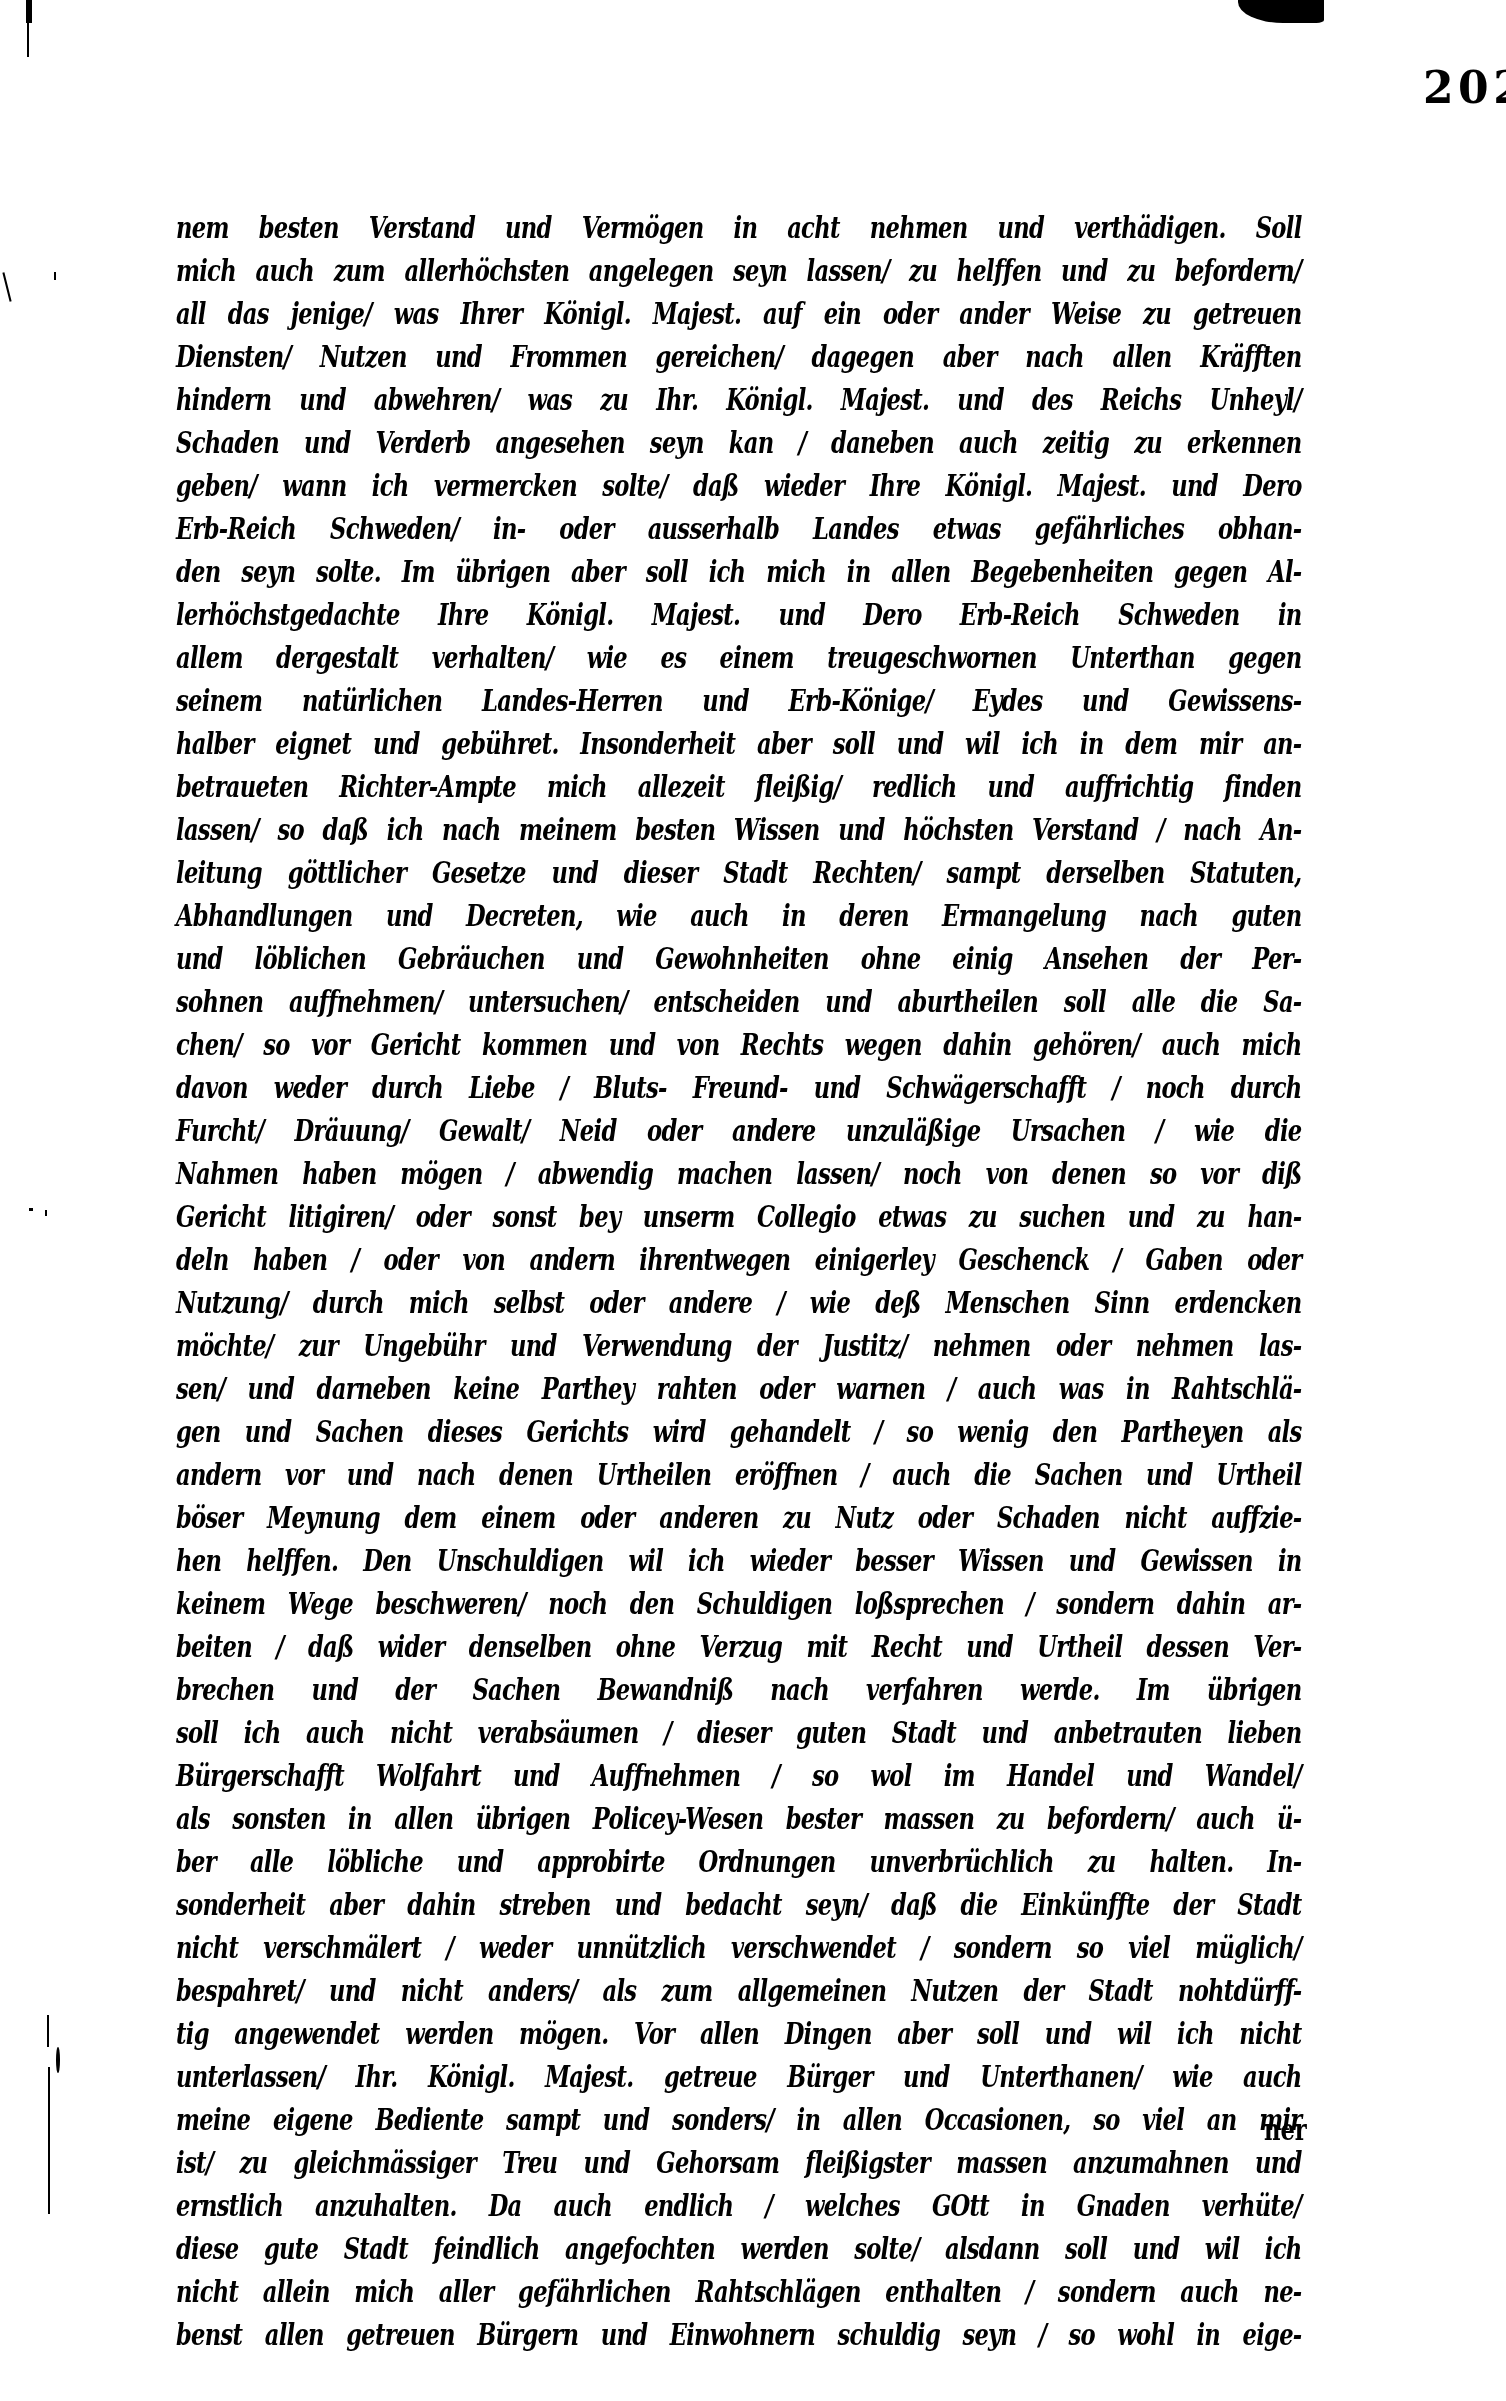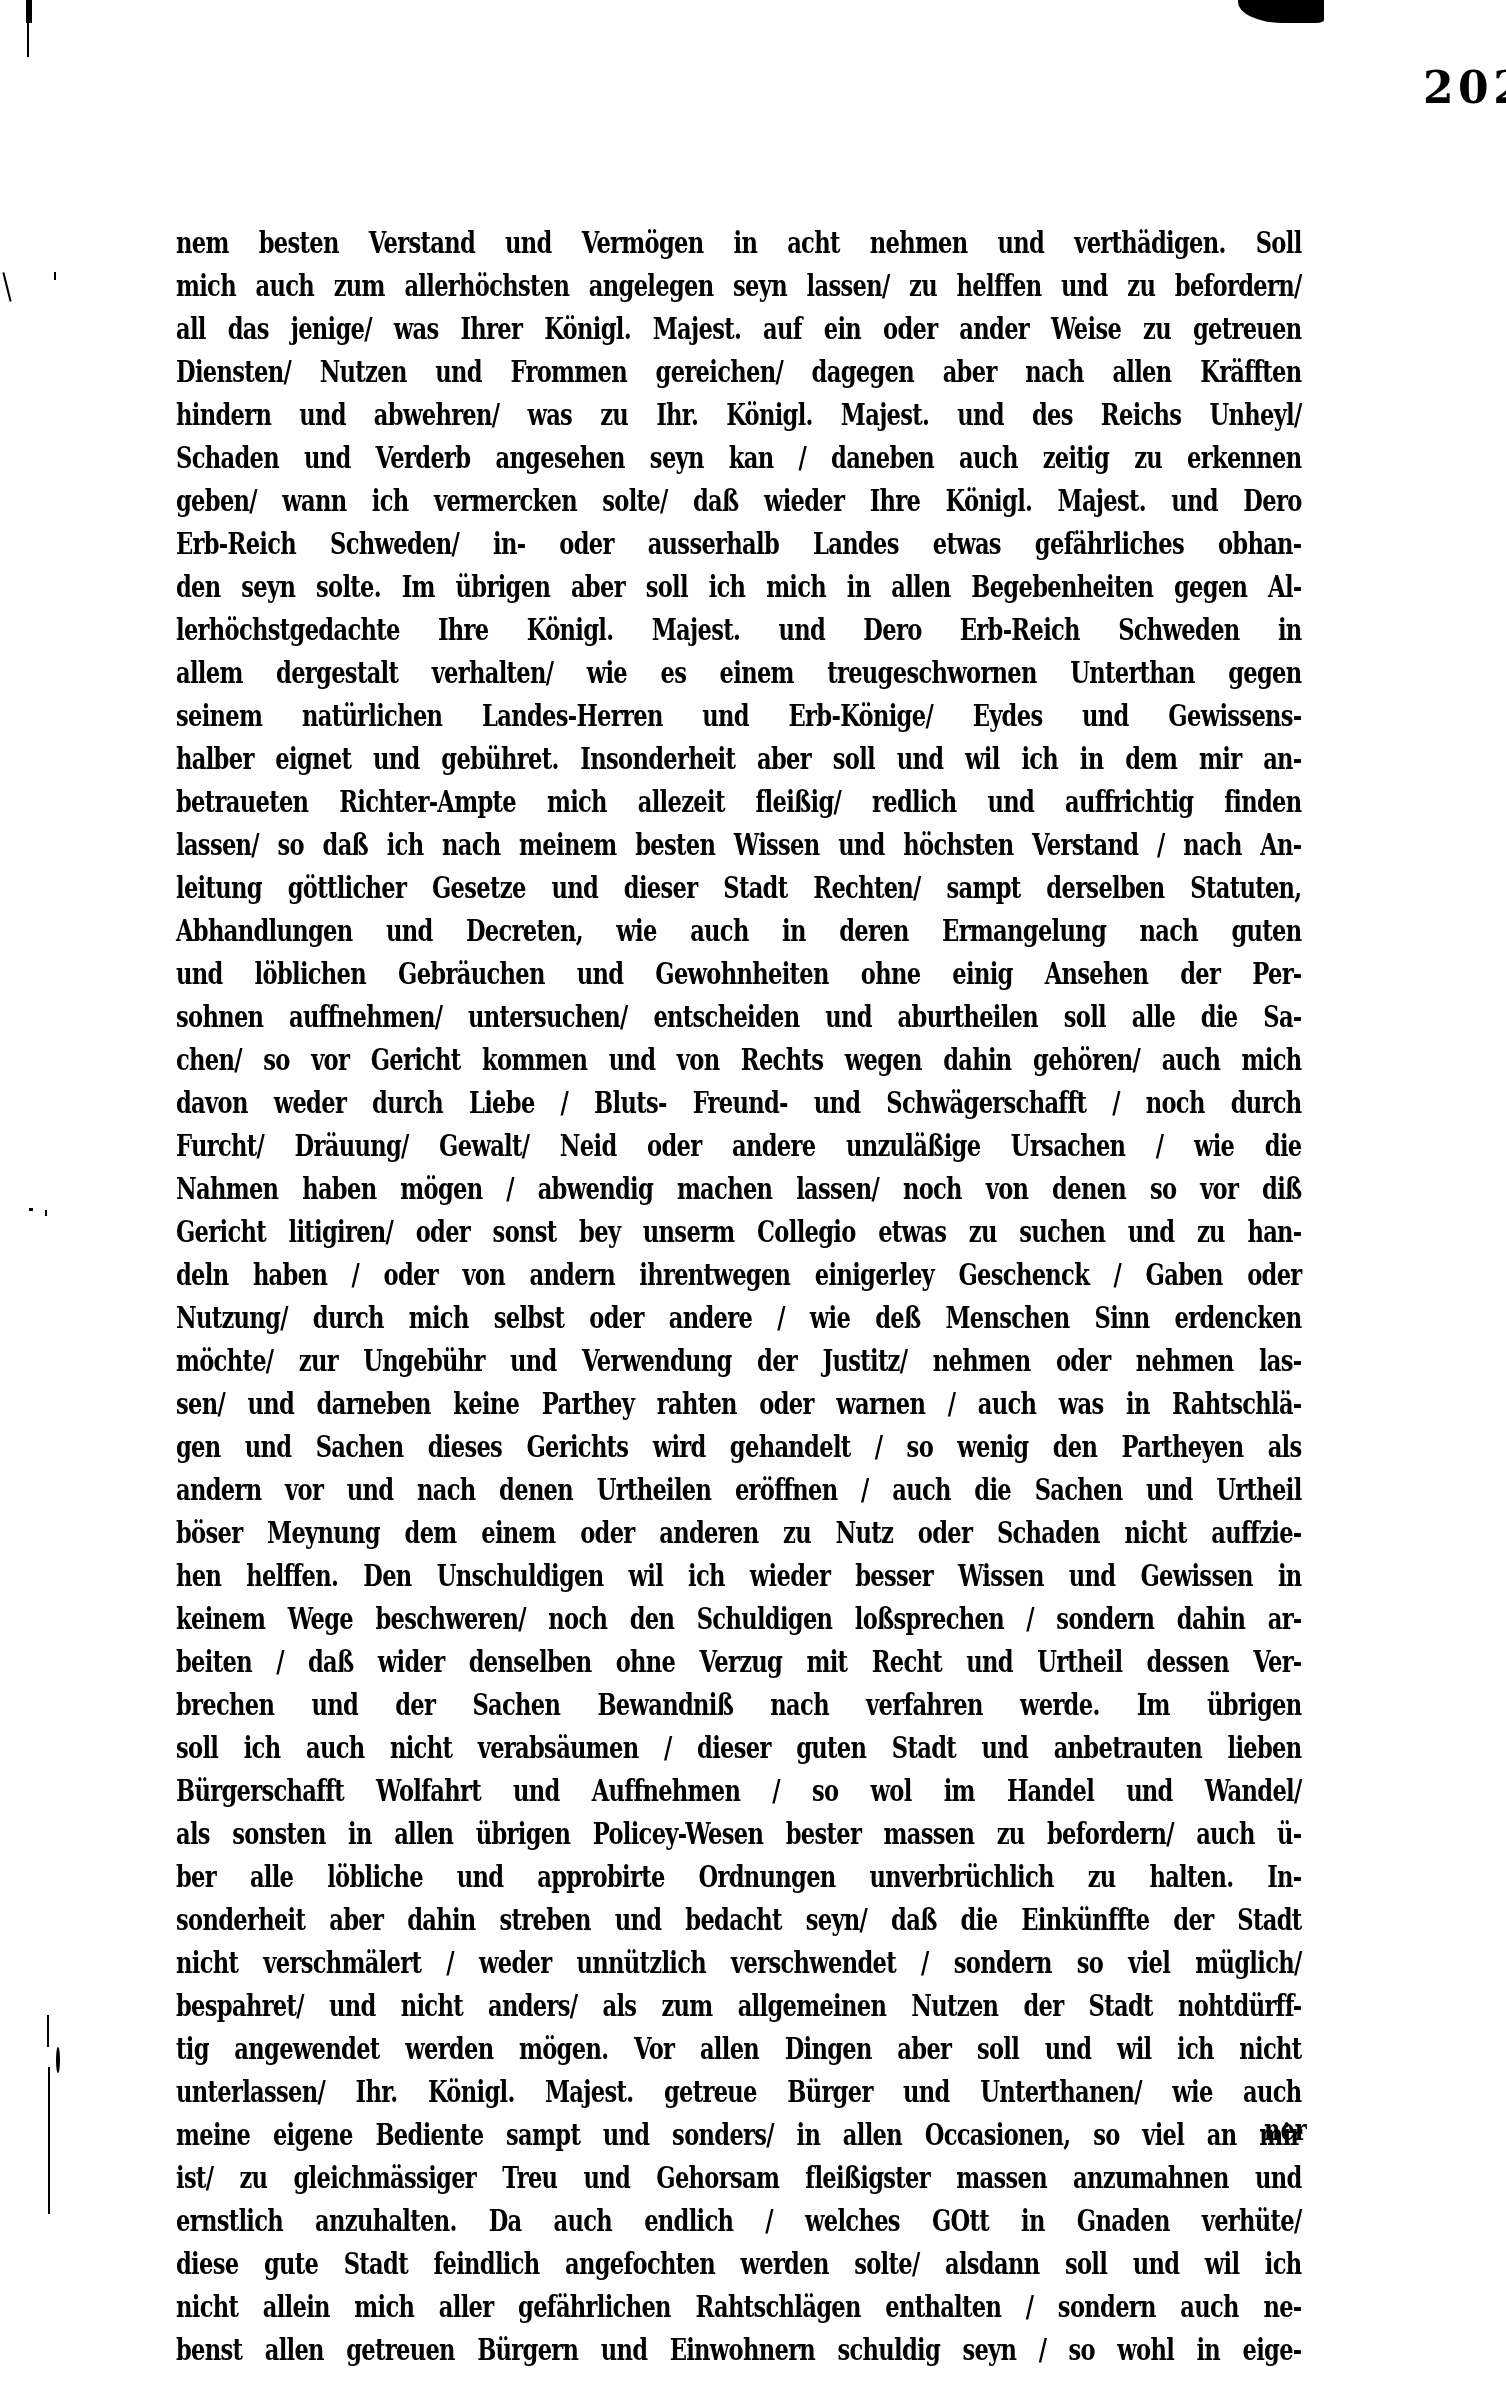--- a/index.html
+++ b/index.html
@@ -47,22 +47,23 @@
       top: 66px;
       font-family: "DejaVu Serif", serif;
       font-weight: bold;
       font-size: 44px;
       letter-spacing: 4.5px;
       line-height: 1;
     }
     .text-block {
       position: absolute;
       left: 176px;
-      top: 222px;
+      top: 207px;
       width: 1126px;
+      font-style: italic;
     }
     .line {
       display: block;
       height: 43px;
       line-height: 43px;
       font-family: "DejaVu Serif", serif;
       font-weight: bold;
       font-size: 29px;
       white-space: nowrap;
       text-align: justify;

